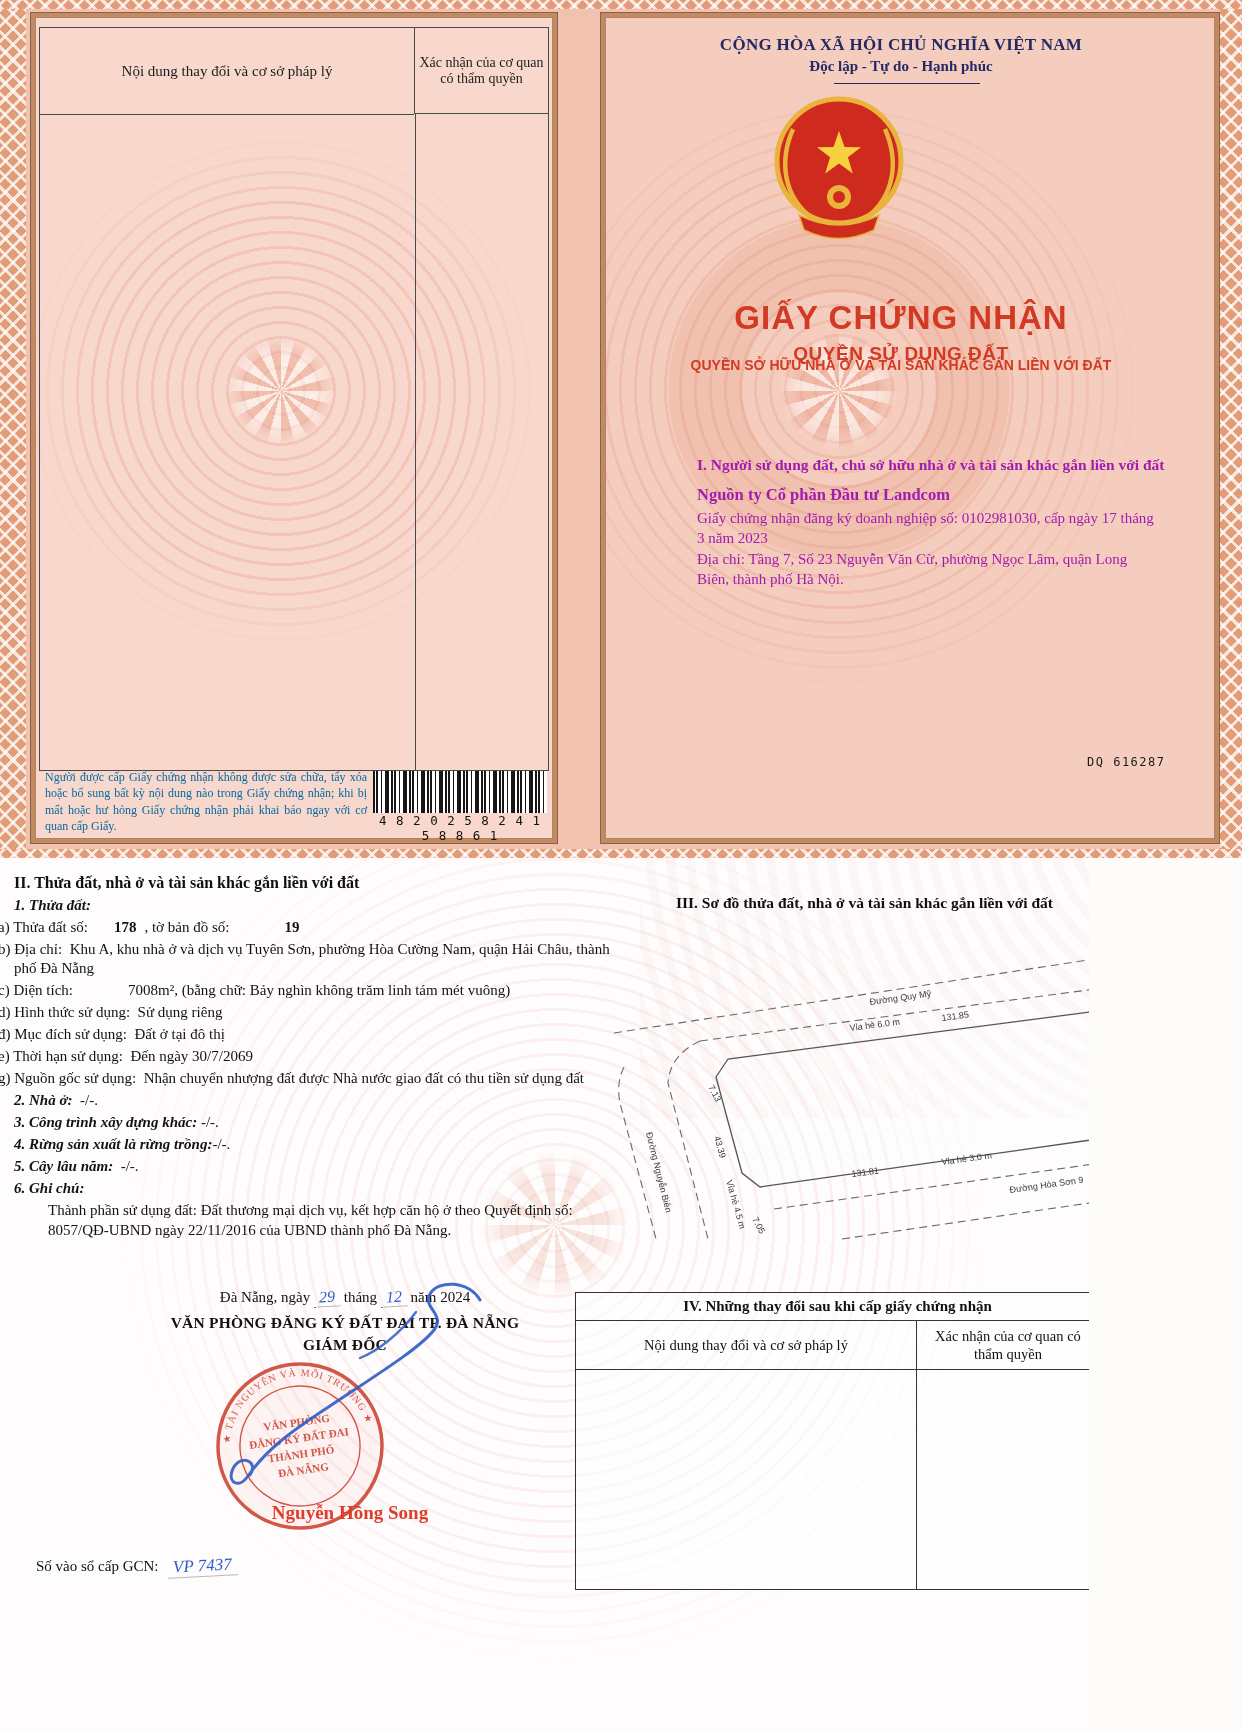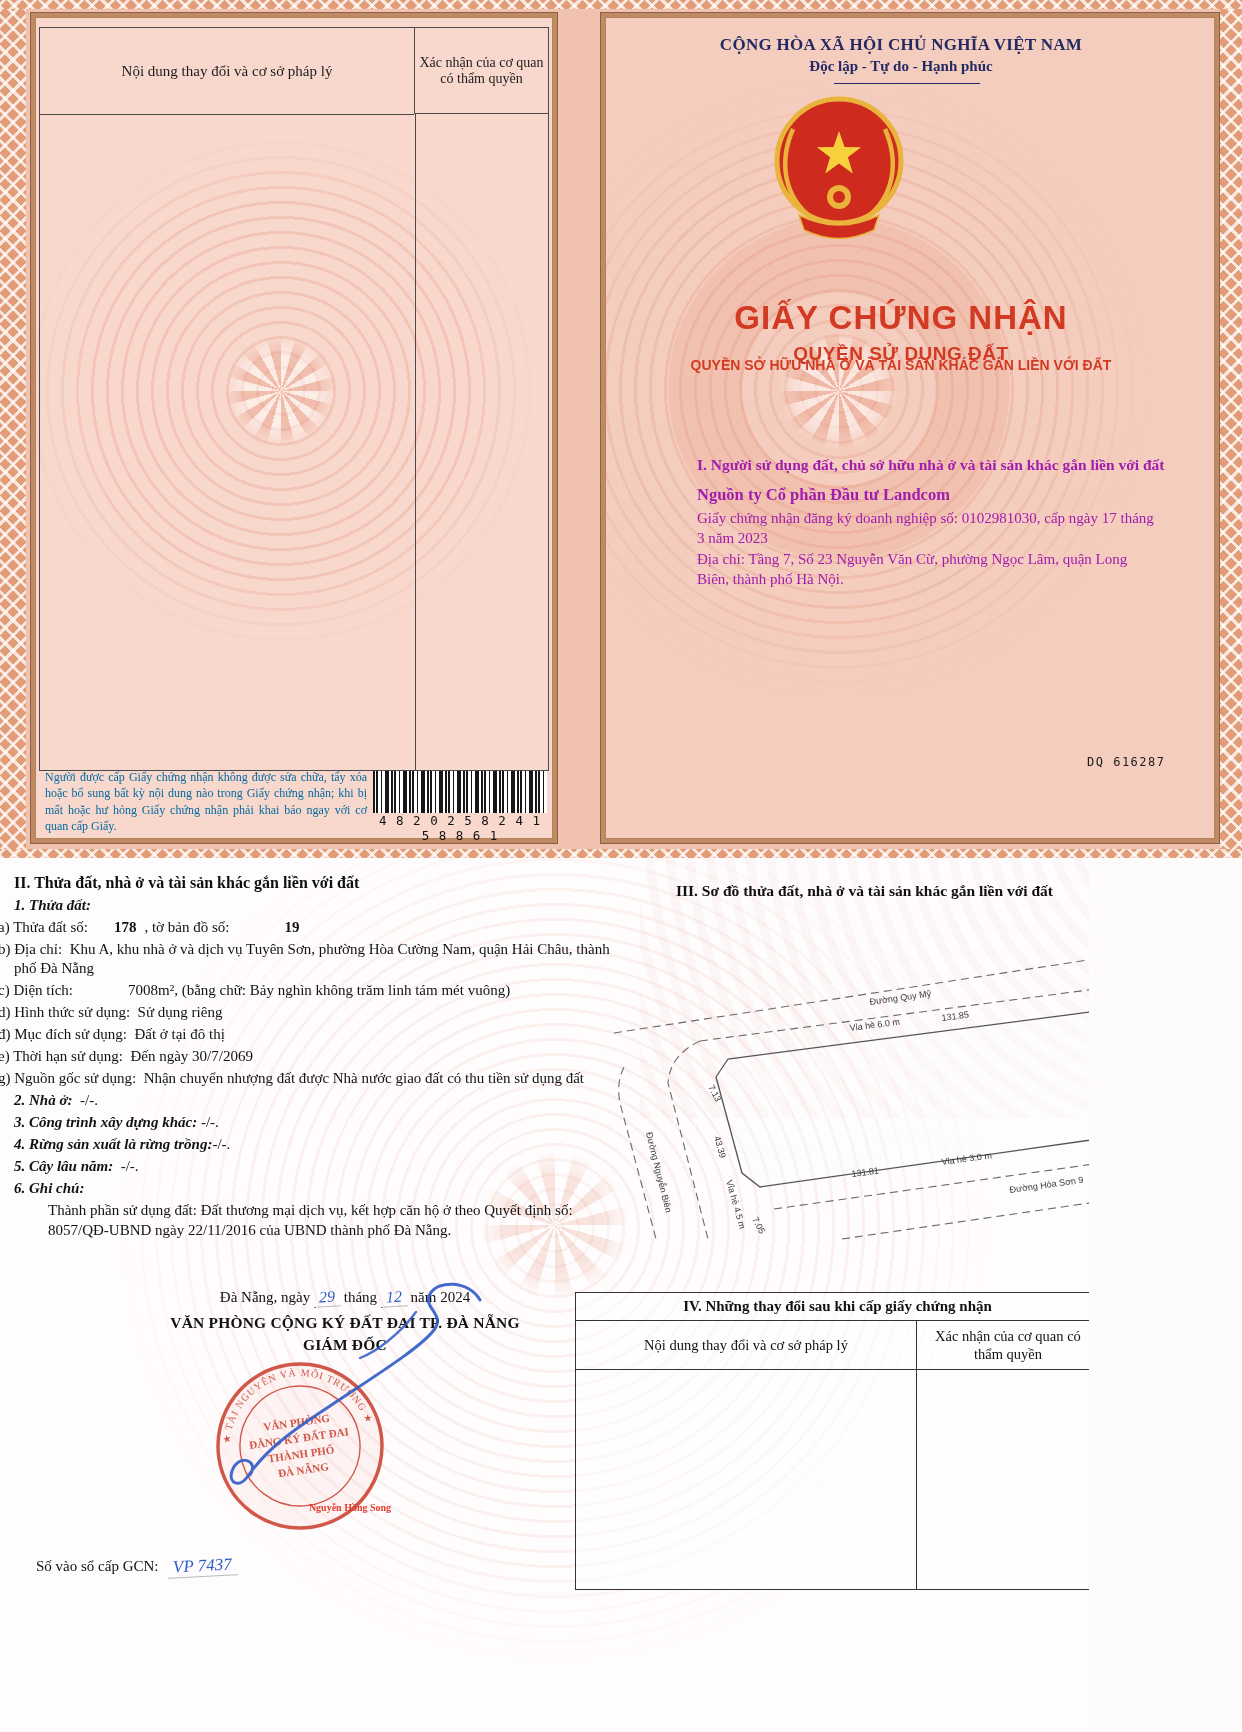--- a/index.html
+++ b/index.html
@@ -57,21 +57,21 @@
   .gap55{display:inline-block;width:55px;}
   .gap8{display:inline-block;width:8px;}
 
   .diagram-text{font-family:"Liberation Sans","DejaVu Sans",sans-serif;font-size:9px;fill:#3a3a3a;}
   .dash{stroke:#6a6a6a;stroke-width:1.1;fill:none;stroke-dasharray:8 5;}
   .solid{stroke:#555;stroke-width:1.3;fill:rgba(255,255,255,.25);}
 
   .sign-center{text-align:center;font-size:15px;}
   .office{font-size:15.5px;font-weight:bold;letter-spacing:.2px;}
   .hand{font-style:italic;color:#2f5bc7;font-size:16px;display:inline-block;transform:rotate(-3deg);padding:0 5px;border-bottom:1px dotted #777;}
-  .signer{color:#e03c2c;font-weight:bold;font-size:10px;}
+  .signer{color:#e03c2c;font-weight:bold;font-size:19px;}
   #gcn-line{font-size:15px;}
   #t4{border:1.3px solid #333;}
   .t4-head{font-size:15px;font-weight:bold;text-align:center;}
   .t4-col{font-size:14.5px;text-align:center;line-height:1.25;}
   .bd-b{border-bottom:1.2px solid #333;}
   .bd-r{border-right:1.2px solid #333;}
 </style>
 </head>
 <body>
 
@@ -155,21 +155,21 @@
       <p class="item"><span>e) Thời hạn sử dụng:</span>&nbsp; <span>Đến ngày 30/7/2069</span></p>
       <p class="item"><span>g) Nguồn gốc sử dụng:</span>&nbsp; <span>Nhận chuyển nhượng đất được Nhà nước giao đất có thu tiền sử dụng đất</span></p>
       <p class="ind1"><span class="bi">2. Nhà ở:</span>&nbsp; <span>-/-.</span></p>
       <p class="ind1"><span class="bi">3. Công trình xây dựng khác:</span>&nbsp;<span>-/-.</span></p>
       <p class="ind1"><span class="bi">4. Rừng sản xuất là rừng trồng:</span><span>-/-.</span></p>
       <p class="ind1"><span class="bi">5. Cây lâu năm:</span>&nbsp; <span>-/-.</span></p>
       <p class="ind1 bi">6. Ghi chú:</p>
       <p style="margin-left:34px;width:556px;">Thành phần sử dụng đất: Đất thương mại dịch vụ, kết hợp căn hộ ở theo Quyết định số: 8057/QĐ-UBND ngày 22/11/2016 của UBND thành phố Đà Nẵng.</p>
     </div>
 
-    <div class="abs sec-head" style="left:676px;top:24px;text-align:right;">III. Sơ đồ thửa đất, nhà ở và tài sản khác gắn liền với đất</div>
+    <div class="abs sec-head" style="left:676px;top:36px;text-align:right;">III. Sơ đồ thửa đất, nhà ở và tài sản khác gắn liền với đất</div>
 
     <svg class="abs" style="left:612px;top:-43px;" width="630" height="430" viewBox="0 0 630 430">
 
       <line x1="526" y1="168" x2="526" y2="96" stroke="#222" stroke-width="2.4"></line>
       <polygon points="526,82 519.5,102 532.5,102" fill="#222"></polygon>
       <text x="521" y="145" font-size="15" font-weight="bold" fill="#222" style="paint-order:stroke;stroke:#fff;stroke-width:4;">B</text>
 
       <path class="dash" d="M2,218 L560,132"></path>
       <path class="dash" d="M88,226 L560,164"></path>
       <path class="dash" d="M88,226 Q58,240 56,268 L96,424"></path>
@@ -193,21 +193,21 @@
       <text class="diagram-text" x="34" y="318" transform="rotate(76 34 318)">Đường Nguyễn Biên</text>
     </svg>
 
     <div class="abs sign-center" style="left:165px;top:430px;width:360px;">
       <span>Đà Nẵng, ngày</span>
       <span class="hand">29</span>
       <span>tháng</span>
       <span class="hand">12</span>
       <span>năm 2024</span>
     </div>
-    <div class="abs sign-center office" style="left:125px;top:456px;width:440px;">VĂN PHÒNG CỘNG KÝ ĐẤT ĐAI TP. ĐÀ NẴNG</div>
+    <div class="abs sign-center office" style="left:125px;top:456px;width:440px;">VĂN PHÒNG ĐĂNG KÝ ĐẤT ĐAI TP. ĐÀ NẴNG</div>
     <div class="abs sign-center office" style="left:125px;top:478px;width:440px;">GIÁM ĐỐC</div>
 
     <svg class="abs" style="left:214px;top:502px;opacity:.88;transform:rotate(-8deg);" width="172" height="172" viewBox="0 0 172 172">
       <circle cx="86" cy="86" r="82" fill="rgba(236,120,104,.08)" stroke="#cb4131" stroke-width="3.5"></circle>
       <circle cx="86" cy="86" r="60" fill="none" stroke="#cb4131" stroke-width="1.4"></circle>
       <defs>
           <path id="sealArc" d="M16,86 A70,70 0 1 1 156,86"></path>
         </defs>
       <text font-size="10" fill="#cb4131" letter-spacing="1">
         <textPath href="#sealArc" startOffset="50%" text-anchor="middle">★ TÀI NGUYÊN VÀ MÔI TRƯỜNG ★</textPath>

